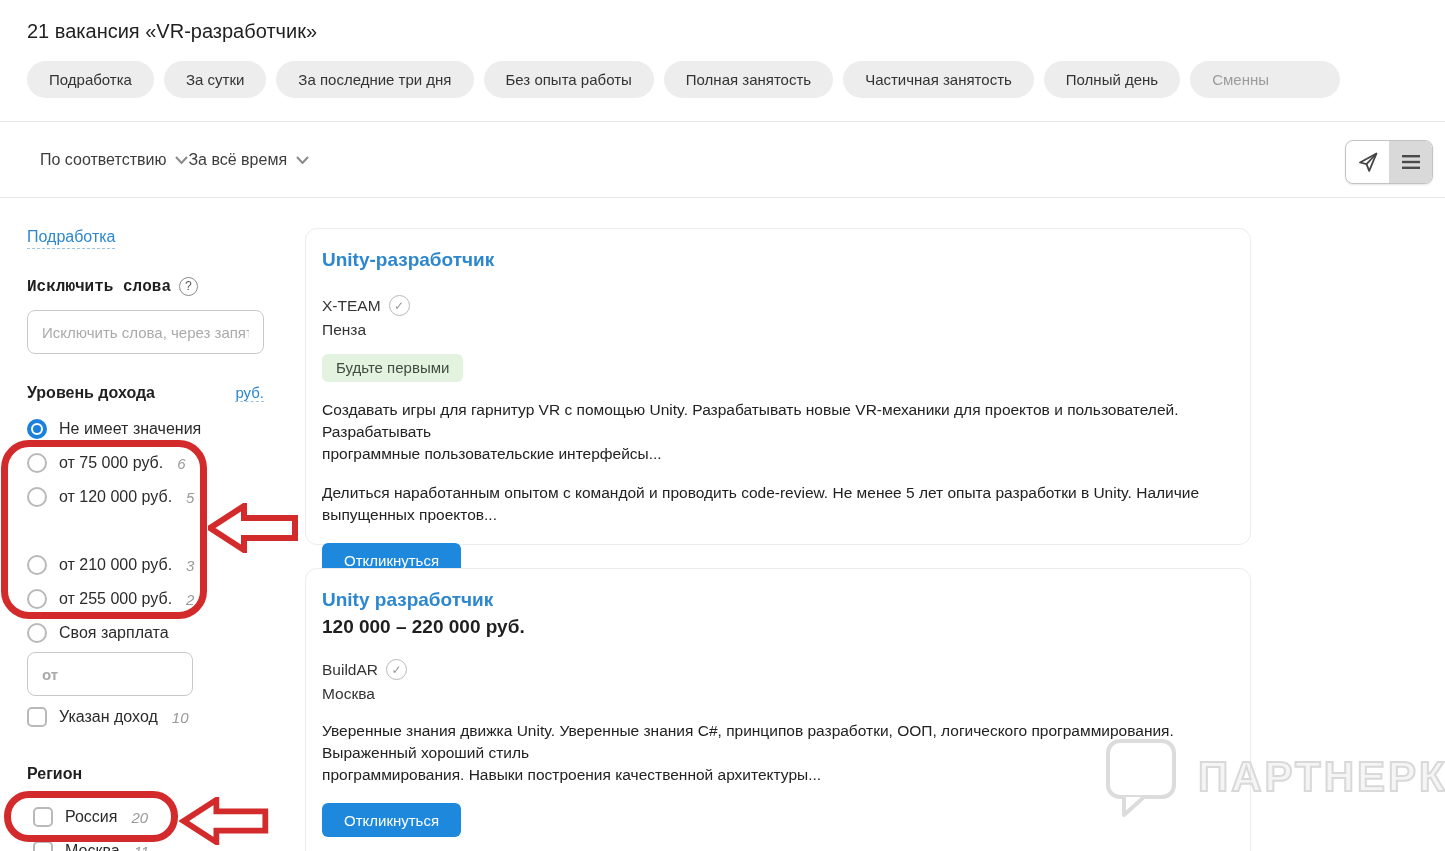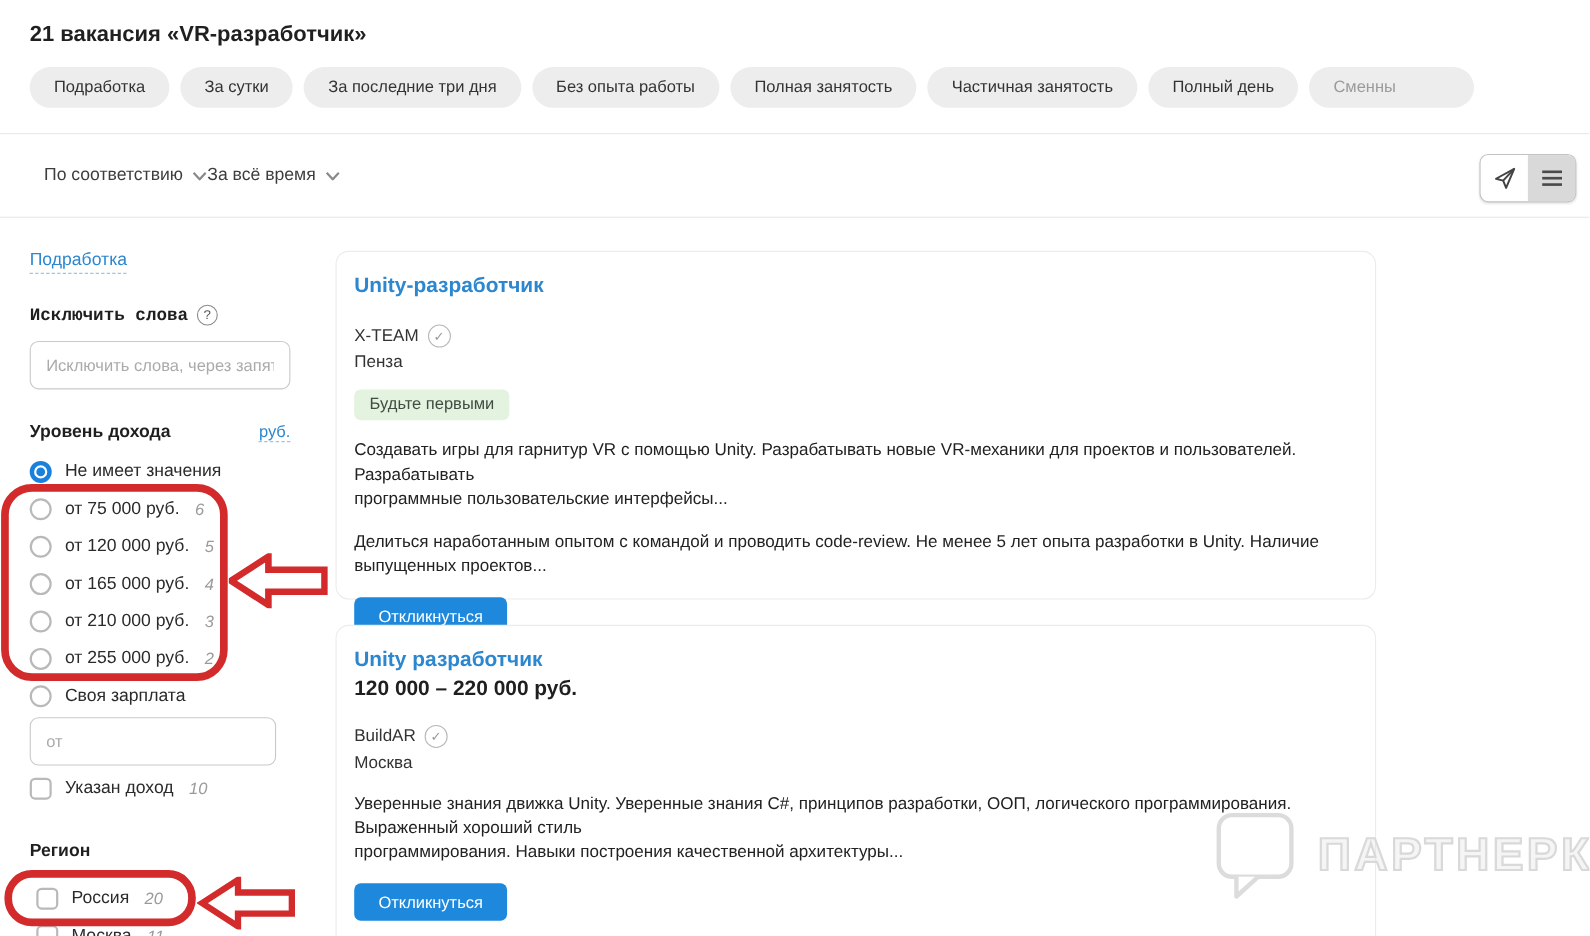--- a/index.html
+++ b/index.html
@@ -7,21 +7,21 @@
   body {
     position: relative;
     overflow: hidden;
     background: #fff;
     font-family: "Liberation Sans", sans-serif;
     color: #222;
   }
   
   .page-title {
     position: absolute; left: 27px; top: 20px;
-    font-size: 20px; font-weight: bold; color: #1f1f1f;
+    font-size: 20px; font-weight: normal; color: #1f1f1f;
   }
   .chips {
     position: absolute; left: 27px; top: 61px;
     display: flex; gap: 10px; white-space: nowrap; width: 1600px;
   }
   .chip {
     height: 37px; line-height: 37px; padding: 0 22px;
     background: #ededed; border-radius: 19px;
     font-size: 15px; color: #333; cursor: pointer; flex: none;
   }
@@ -61,21 +61,21 @@
   .side-input::placeholder { color: #aaa; }
   .in-exclude { top: 310px; width: 237px; }
   .income-head { top: 384px; width: 237px; display: flex; justify-content: space-between; align-items: baseline; }
   .rub-link { font-size: 15px; font-weight: normal; color: #2c87cf; border-bottom: 1px dashed #9cc4e4; cursor: pointer; }
   .opt-row { position: absolute; left: 0; height: 34px; display: flex; align-items: center; gap: 12px; font-size: 16px; color: #2b2b2b; }
   .count { font-size: 15px; font-style: italic; color: #9a9a9a; margin-left: 2px; }
   .radio { width: 20px; height: 20px; border: 2px solid #b9b9b9; border-radius: 50%; background: #fff; flex: none; cursor: pointer; }
   .radio.on { border: 4px solid #1a80dd; position: relative; }
   .radio.on::after { content: ""; position: absolute; inset: 2px; background: #1a80dd; border-radius: 50%; }
   .checkbox { width: 20px; height: 20px; border: 2px solid #b9b9b9; border-radius: 5px; background: #fff; flex: none; cursor: pointer; }
-  .in-from { top: 652px; left: 28px !important; width: 224px; }
+  .in-from { top: 652px; left: 28px !important; width: 166px; font-weight: bold; }
   .region-title { top: 765px; font-size: 16px; font-weight: bold; color: #1f1f1f; }
   
   .card {
     position: absolute; left: 305px; width: 946px;
     border: 1px solid #ececec; border-radius: 12px; background: #fff;
     padding: 20px 16px 0 16px;
   }
   .card1 { top: 228px; height: 317px; }
   .card2 { top: 568px; height: 300px; }
   .vac-title { font-size: 19px; font-weight: bold; color: #2c87cf; cursor: pointer; display: inline-block; }
@@ -189,25 +189,20 @@
   <div class="opt-row" style="top:446px;">
     <span class="radio"></span>
     <span>от 75 000 руб.</span>
     <span class="count">6</span>
   </div>
   <div class="opt-row" style="top:480px;">
     <span class="radio"></span>
     <span>от 120 000 руб.</span>
     <span class="count">5</span>
   </div>
-  <div class="opt-row" style="top:514px;">
-    <span class="radio"></span>
-    <span>от 165 000 руб.</span>
-    <span class="count">4</span>
-  </div>
   <div class="opt-row" style="top:548px;justify-content:flex-end;">
     <span class="radio"></span>
     <span>от 210 000 руб.</span>
     <span class="count">3</span>
   </div>
   <div class="opt-row" style="top:582px;">
     <span class="radio"></span>
     <span>от 255 000 руб.</span>
     <span class="count">2</span>
   </div>

